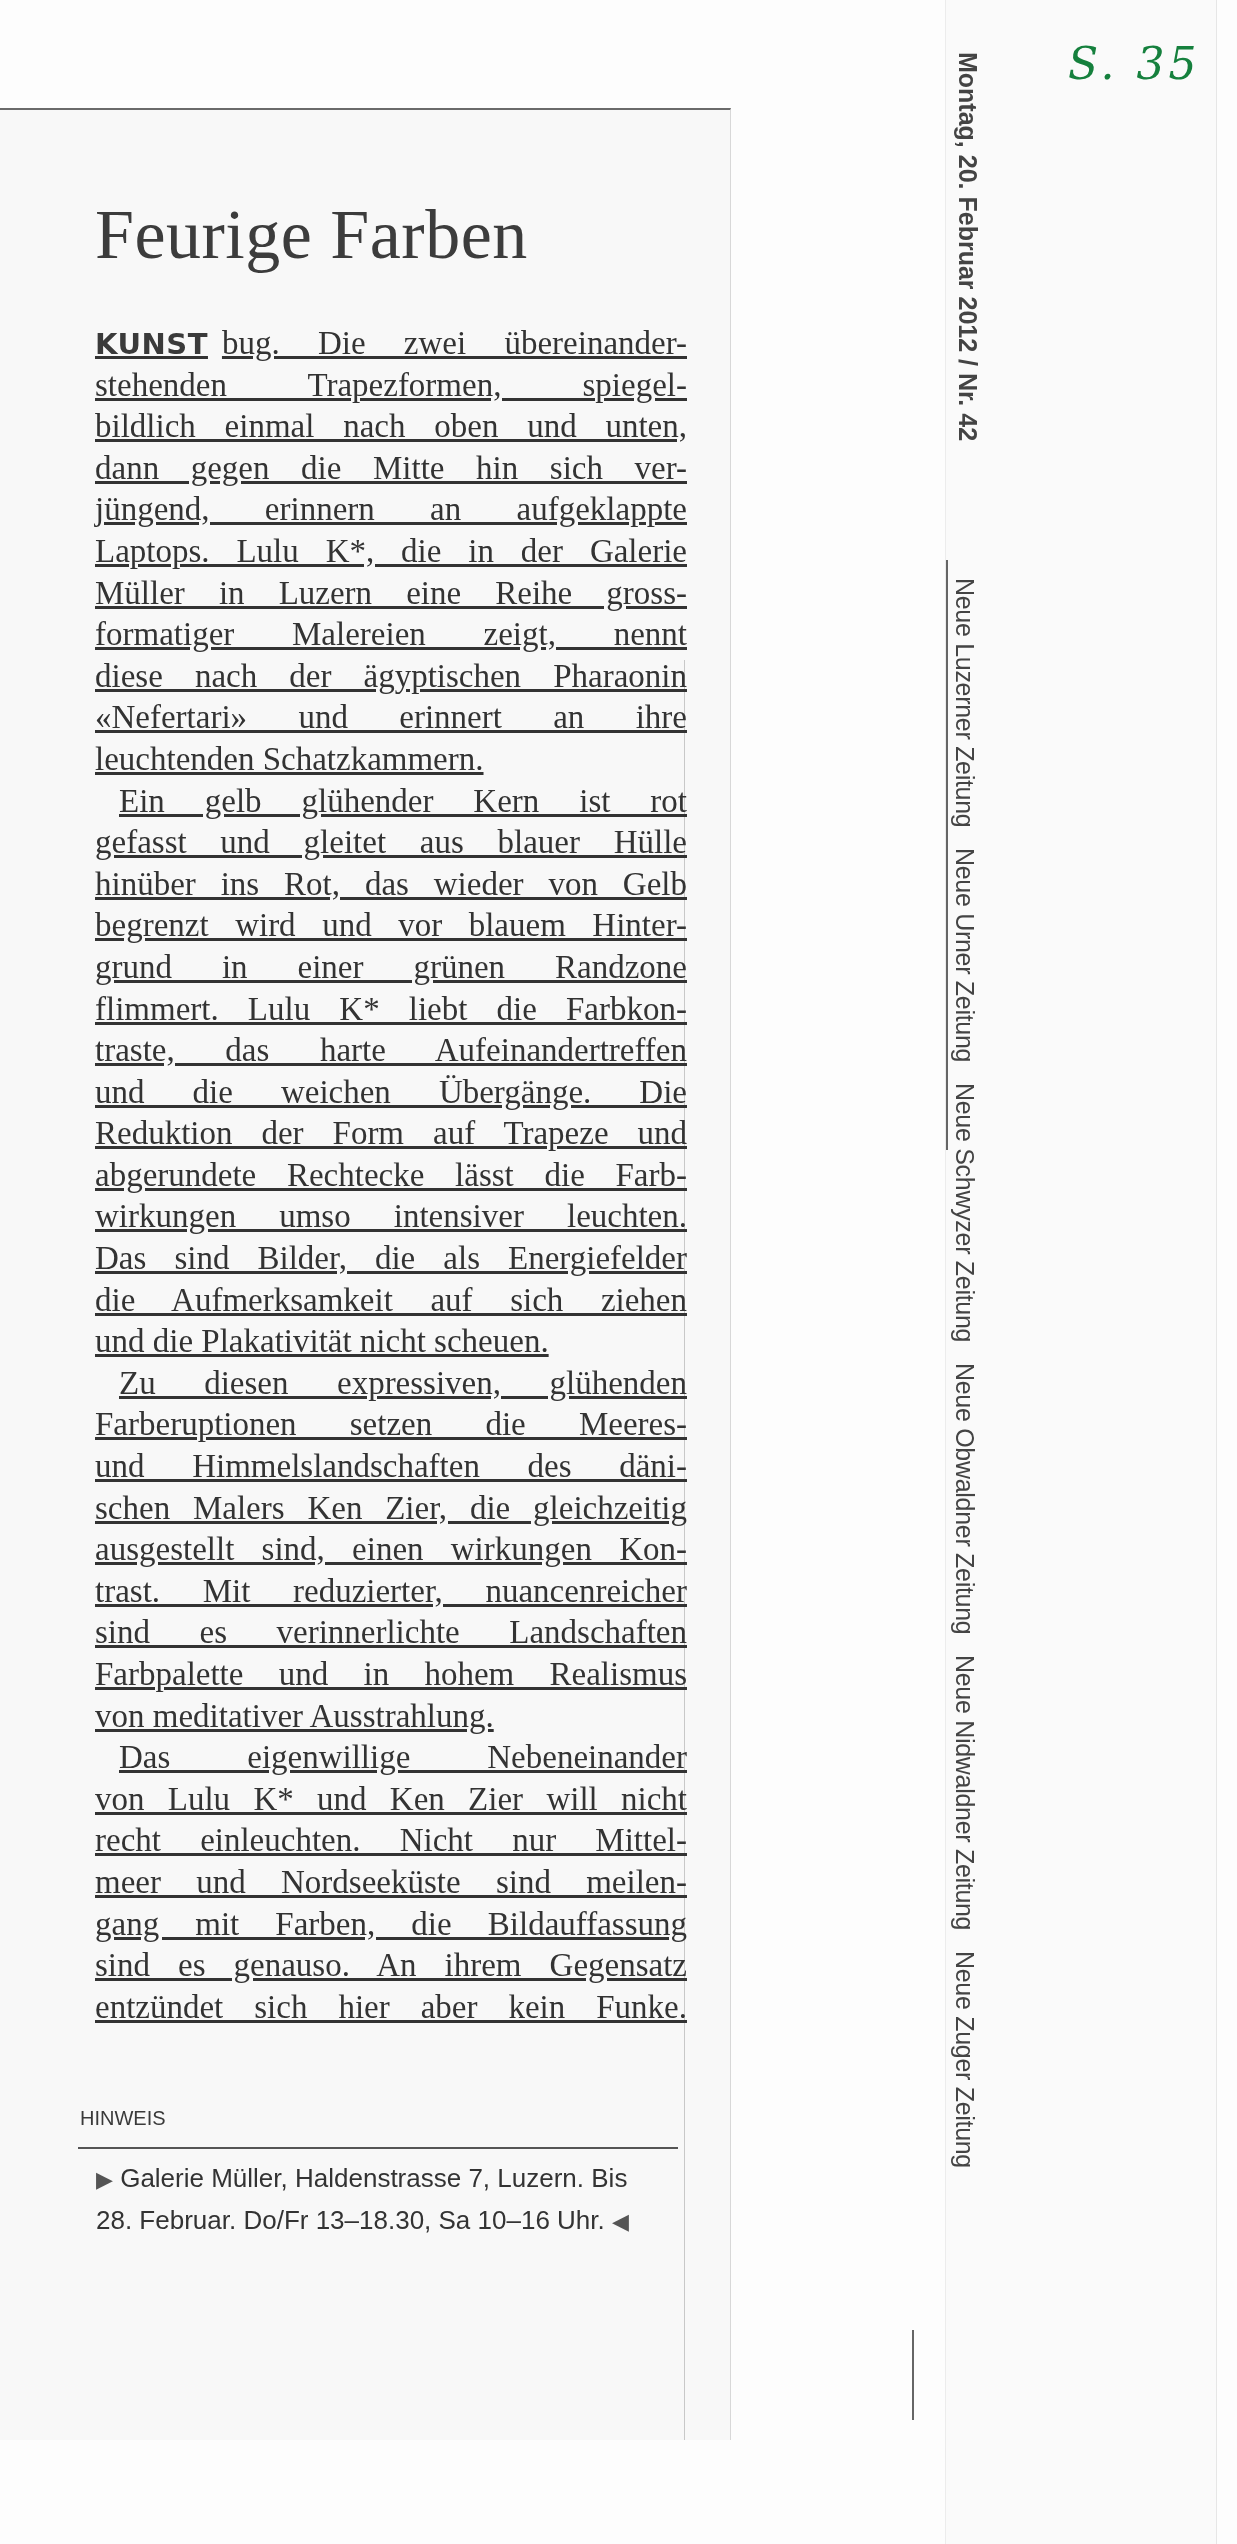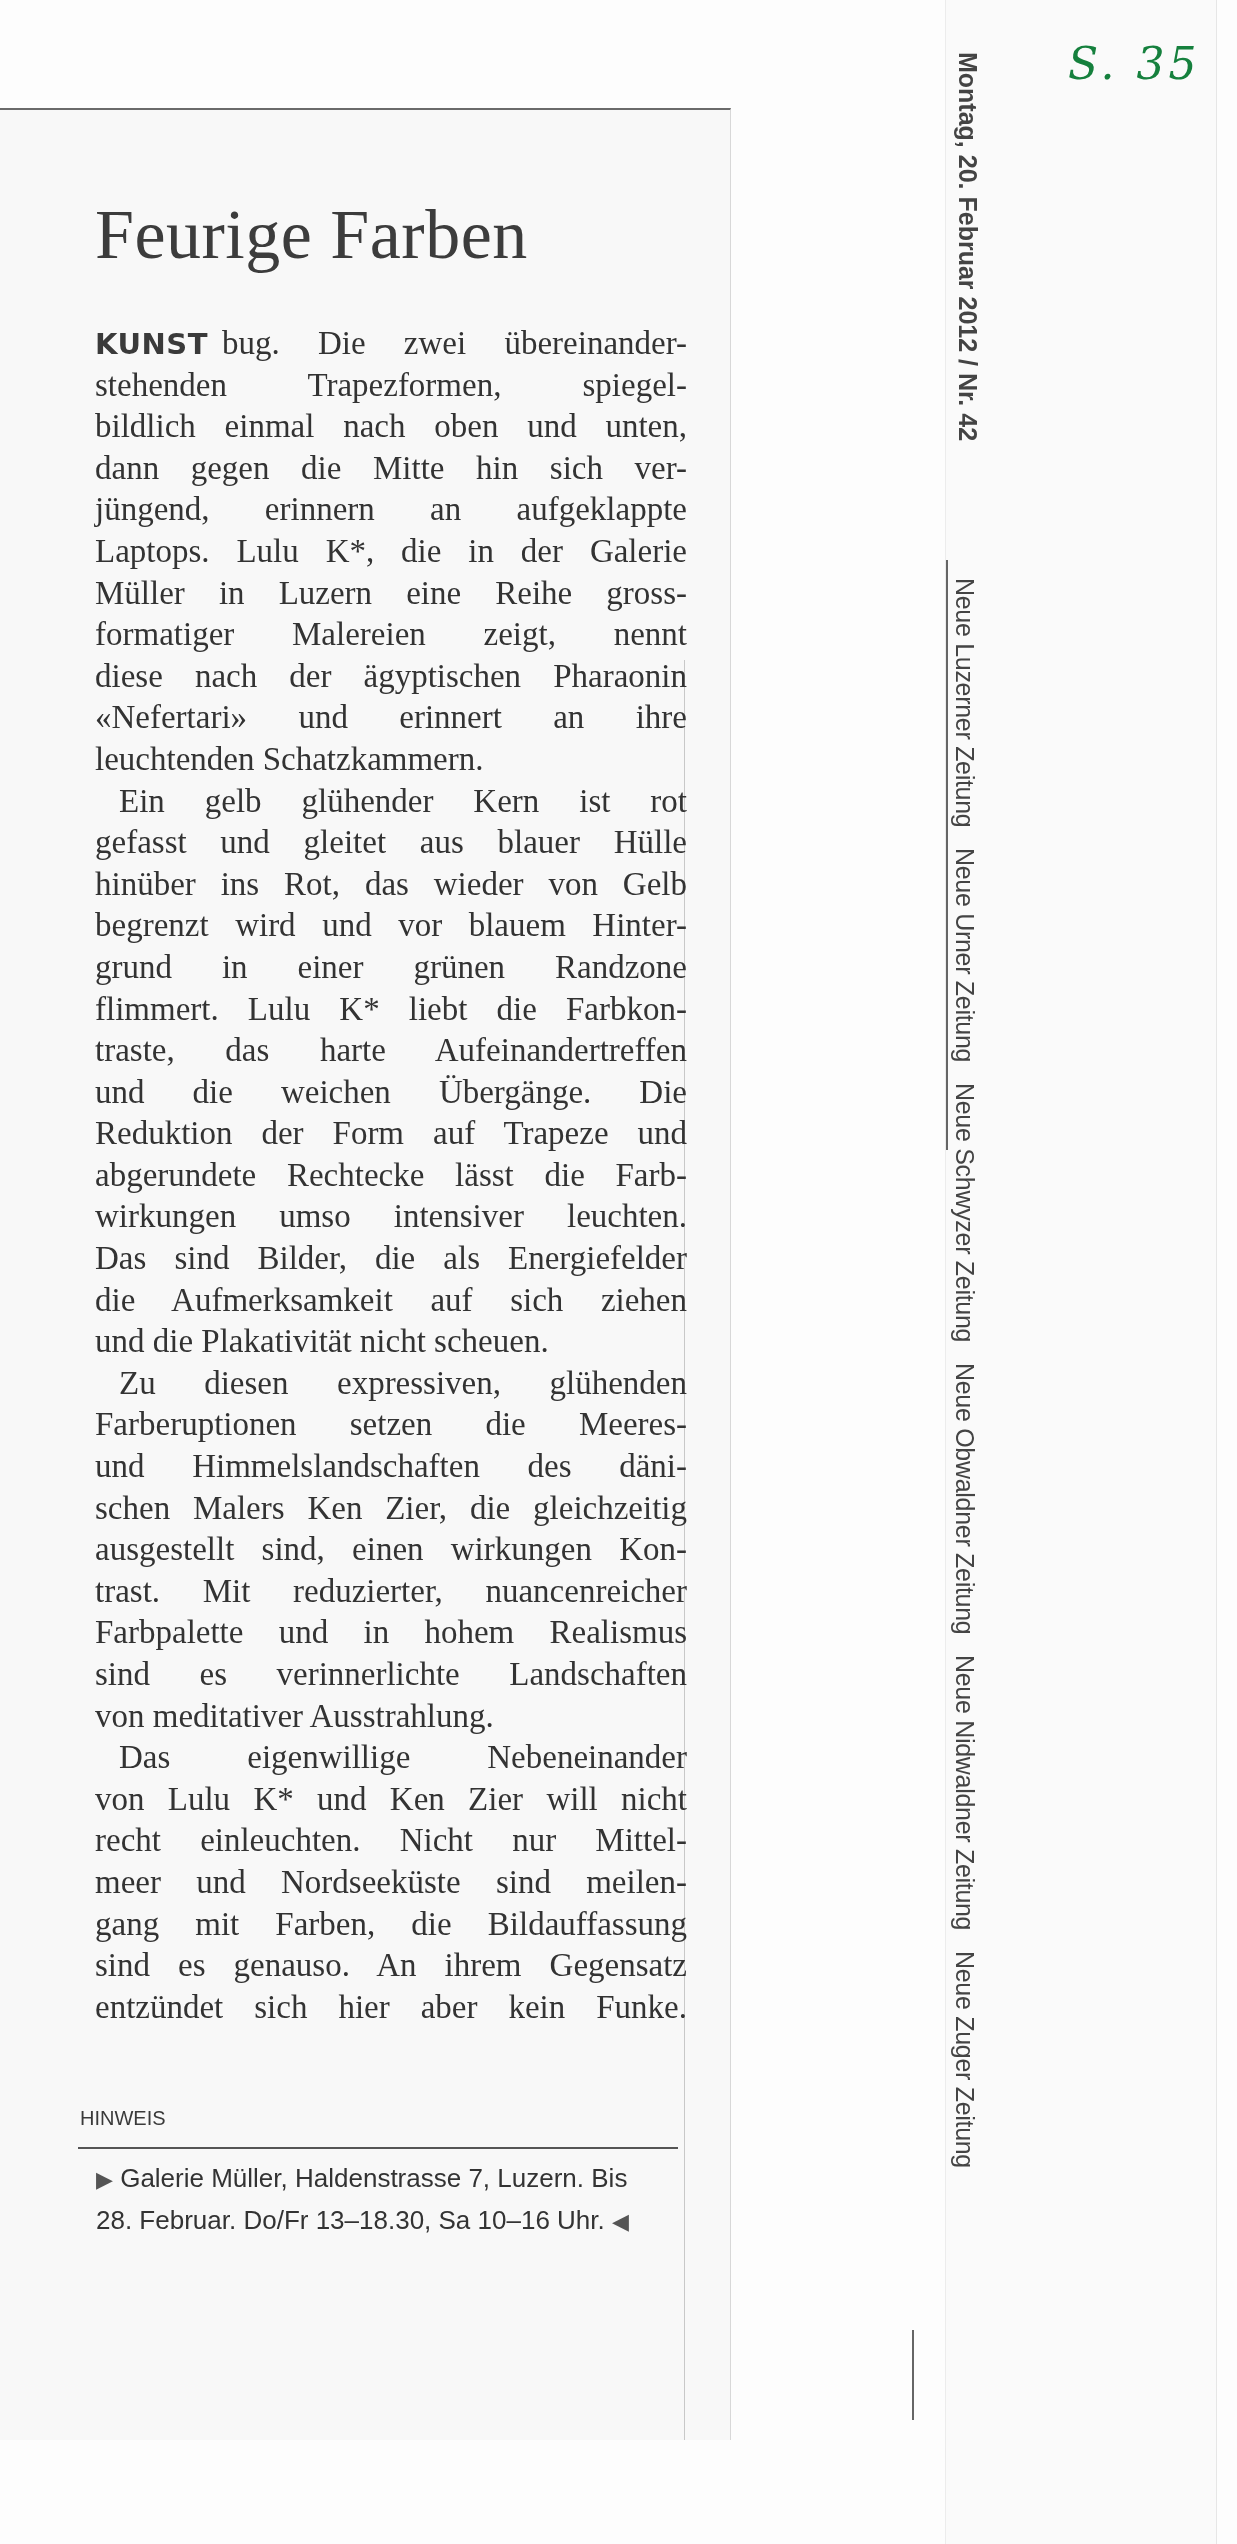--- a/index.html
+++ b/index.html
@@ -21,21 +21,21 @@
   }
   .title {
     position:absolute; left:95px; top:195px;
     font-family:"Liberation Serif", serif;
     font-size:70px; line-height:80px; color:#3c3c3c; white-space:nowrap;
     letter-spacing:0.5px;
   }
   .body-text {
     position:absolute; left:95px; top:323px; width:592px;
     font-family:"Liberation Serif", serif;
-    font-size:33px; line-height:41.6px; color:#333;
+    font-size:33px; line-height:41.6px; color:#333;text-decoration:underline;
   }
   .body-text .line {
     display:block; text-align:justify; text-align-last:justify; white-space:nowrap;
     height:41.6px; overflow:visible;
   }
   .body-text .line.last { text-align-last:left; }
   .body-text .line.indent { padding-left:24px; }
   .kicker {
     font-family:"DejaVu Sans", sans-serif; font-weight:bold; font-size:29px;
     letter-spacing:0.5px; margin-right:14px; color:#3a3a3a;
@@ -126,22 +126,22 @@
   <span class="line">wirkungen umso intensiver leuchten.</span>
   <span class="line">Das sind Bilder, die als Energiefelder</span>
   <span class="line">die Aufmerksamkeit auf sich ziehen</span>
   <span class="line last">und die Plakativität nicht scheuen.</span>
   <span class="line indent">Zu diesen expressiven, glühenden</span>
   <span class="line">Farberuptionen setzen die Meeres-</span>
   <span class="line">und Himmelslandschaften des däni-</span>
   <span class="line">schen Malers Ken Zier, die gleichzeitig</span>
   <span class="line">ausgestellt sind, einen wirkungen Kon-</span>
   <span class="line">trast. Mit reduzierter, nuancenreicher</span>
+  <span class="line">sind es verinnerlichte Landschaften</span>
   <span class="line">Farbpalette und in hohem Realismus</span>
-  <span class="line">sind es verinnerlichte Landschaften</span>
   <span class="line last">von meditativer Ausstrahlung.</span>
   <span class="line indent">Das eigenwillige Nebeneinander</span>
   <span class="line">von Lulu K* und Ken Zier will nicht</span>
   <span class="line">recht einleuchten. Nicht nur Mittel-</span>
   <span class="line">meer und Nordseeküste sind meilen-</span>
   <span class="line">gang mit Farben, die Bildauffassung</span>
   <span class="line">sind es genauso. An ihrem Gegensatz</span>
   <span class="line">entzündet sich hier aber kein Funke.</span>
 </div>
 

